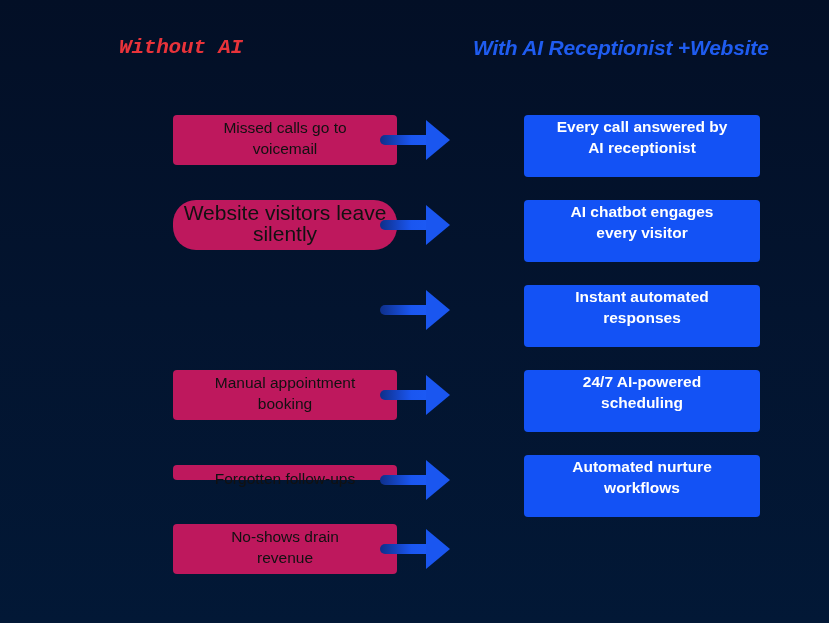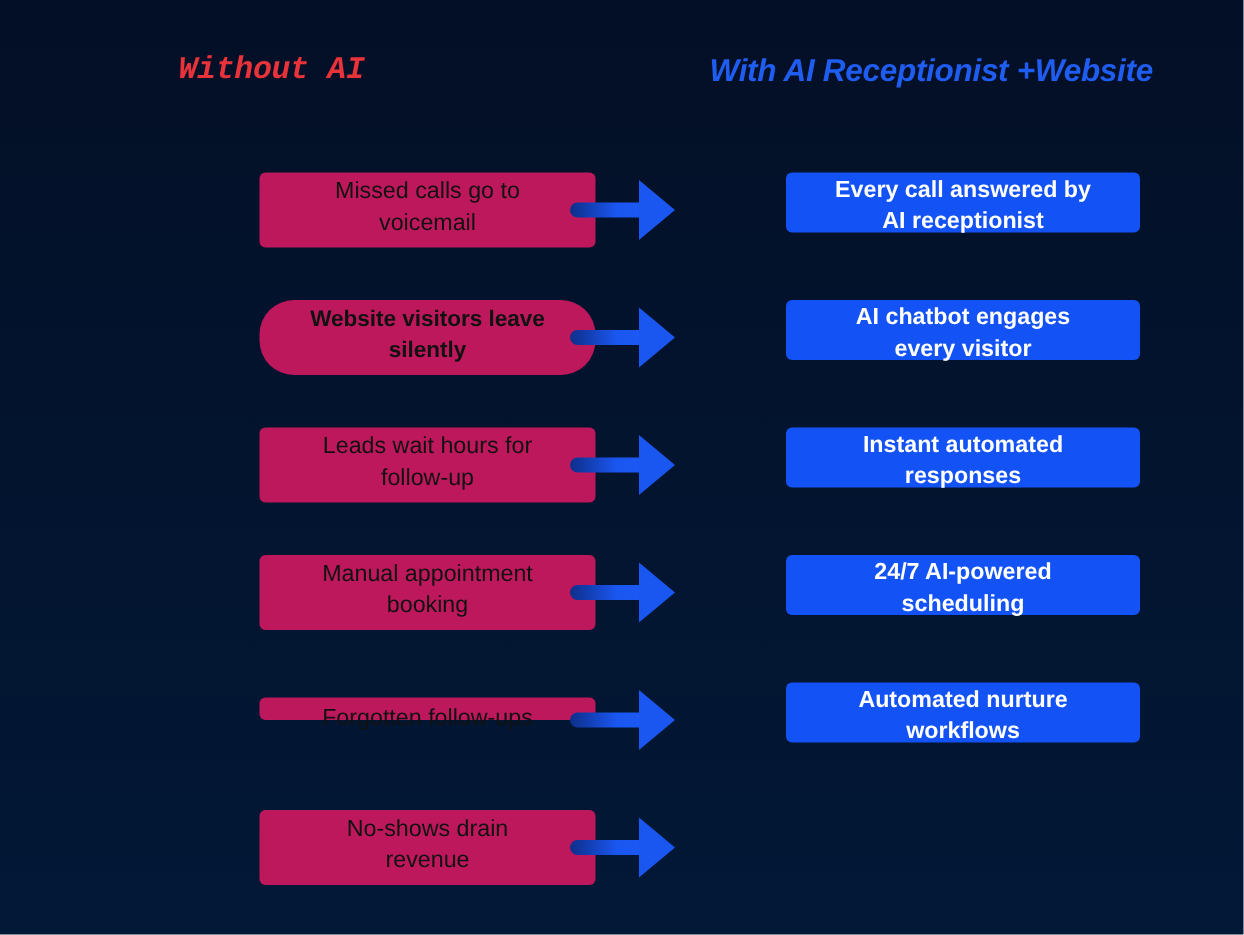--- a/index.html
+++ b/index.html
@@ -19,23 +19,23 @@
   .row { position: absolute; left: 0; width: 829px; height: 50px; }
   .box-left {
     position: absolute; left: 125px; width: 224px;
     background: #be185d; border-radius: 4px;
     color: #111111; font-size: 15.5px; line-height: 21px;
     text-align: center; display: flex; align-items: flex-start; justify-content: center;
     box-sizing: border-box; padding-top: 2px; margin-left: 48px;
   }
   .box-left.tall { top: 0; height: 50px; }
   .box-left.short { top: 10px; height: 15px; padding-top: 3px; }
-  .box-left.bold { font-weight: bold; font-size: 15px; border-radius: 23px; }
+  .box-left.bold { font-weight: normal; font-size: 21px; border-radius: 23px; }
   .box-right {
-    position: absolute; left: 524px; top: 0; width: 236px; height: 40px;
+    position: absolute; left: 524px; top: 0; width: 236px; height: 62px;
     background: #1352f5; border-radius: 4px;
     color: #ffffff; font-weight: bold; font-size: 15.5px; line-height: 21px;
     text-align: center; display: flex; align-items: flex-start; justify-content: center;
     box-sizing: border-box; padding-top: 1px;
   }
   .arrow { position: absolute; left: 378px; top: 3px; width: 74px; height: 44px; }
   .txt { display: block; white-space: pre-line; }
 </style>
 </head>
 <body>
@@ -83,24 +83,20 @@
       <rect x="2" y="17" width="52" height="10" rx="5" fill="url(#ag1)"></rect>
       <polygon points="48,2 72,22 48,42" fill="#1a56f0"></polygon>
     </svg>
     <div class="box-right">
       <span class="txt">AI chatbot engages
 every visitor</span>
     </div>
   </div>
 
   <div class="row" style="top:285px;">
-    <div class="box-left tall">
-      <span class="txt">Leads wait hours for
-follow-up</span>
-    </div>
     <svg class="arrow" viewBox="0 0 74 44">
       <defs>
         <linearGradient id="ag2" x1="0" x2="1" y1="0" y2="0">
           <stop offset="0" stop-color="#0e2f8a"></stop>
             <stop offset="0.6" stop-color="#1a56f0"></stop>
             <stop offset="1" stop-color="#1c5af5"></stop>
         </linearGradient>
       </defs>
       <rect x="2" y="17" width="52" height="10" rx="5" fill="url(#ag2)"></rect>
       <polygon points="48,2 72,22 48,42" fill="#1a56f0"></polygon>
@@ -147,21 +143,21 @@
       </defs>
       <rect x="2" y="17" width="52" height="10" rx="5" fill="url(#ag4)"></rect>
       <polygon points="48,2 72,22 48,42" fill="#1a56f0"></polygon>
     </svg>
     <div class="box-right">
       <span class="txt">Automated nurture
 workflows</span>
     </div>
   </div>
 
-  <div class="row" style="top:540px;">
+  <div class="row" style="top:524px;">
     <div class="box-left tall">
       <span class="txt">No-shows drain
 revenue</span>
     </div>
     <svg class="arrow" viewBox="0 0 74 44">
       <defs>
         <linearGradient id="ag5" x1="0" x2="1" y1="0" y2="0">
           <stop offset="0" stop-color="#0e2f8a"></stop>
             <stop offset="0.6" stop-color="#1a56f0"></stop>
             <stop offset="1" stop-color="#1c5af5"></stop>

